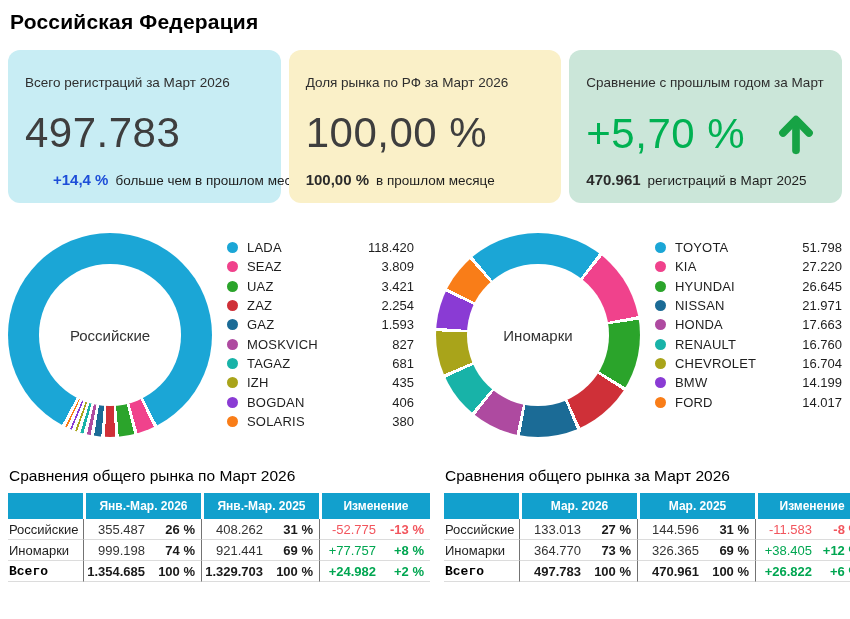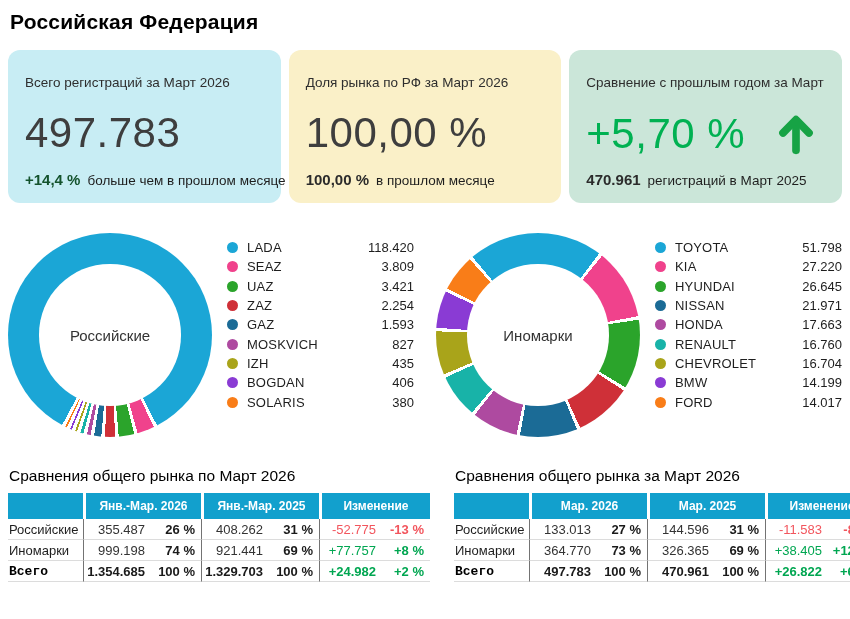--- a/index.html
+++ b/index.html
@@ -34,21 +34,21 @@
   .donut::after { content: ""; position: absolute; inset: 15.4%; background: #fff; border-radius: 50%; }
   .donut-label { position: absolute; inset: 0; display: flex; align-items: center; justify-content: center;
                  font-size: 15px; color: #333; z-index: 2; }
   .legend { list-style: none; flex: 1; margin-left: 15px; margin-top: 5px; }
   .legend li { display: flex; align-items: center; height: 19.3px; font-size: 13px; color: #1e1e1e; }
   .legend .dot { width: 11px; height: 11px; border-radius: 50%; margin-right: 9px; flex: 0 0 auto; }
   .legend .lbl { flex: 1; letter-spacing: .2px; }
   .legend .val { text-align: right; }
 
   
-  .tables { display: flex; gap: 24px; margin-top: 30px; }
+  .tables { display: flex; gap: 14px; margin-top: 30px; }
   .table-block { flex: 1; }
   .table-title { font-size: 15.5px; font-weight: 500; color: #000; margin-bottom: 8px; padding-left: 1px; }
   table { width: 100%; border-collapse: separate; border-spacing: 0; font-size: 13px; table-layout: fixed; }
   col.c-label { width: 75px; } col.c-val { width: 71px; } col.c-pct { width: 47px; }
   col.c-chg { width: 66px; } col.c-chgp { width: 45px; }
   thead th { background: var(--th-bg); color: var(--th-fg); font-weight: 600; font-size: 12px;
              height: 26px; text-align: center; }
   thead th.grp { border-left: 3px solid #fff; }
   tbody th, tbody td { height: 21px; border-bottom: 1px solid #dcdcdc; vertical-align: middle; }
   tbody th { text-align: left; font-weight: 400; color: #1e1e1e; padding-left: 1px; }
@@ -71,21 +71,21 @@
     <h1>Российская Федерация</h1>
   </div>
 
   <div class="cards">
     <div class="card" style="background: rgb(200, 237, 244);">
       <div class="card-title">Всего регистраций за Март 2026</div>
       <div class="card-value-row">
         <div class="card-value" style="color: rgb(62, 62, 62);">497.783</div>
       </div>
       <div class="card-foot">
-        <span class="strong" style="color: #14532d;">+14,4 %</span><span>больше чем в прошлом месяце</span>
+        <span class="strong" style="color: #1d4ed8; margin-left: 28px;">+14,4 %</span><span>больше чем в прошлом месяце</span>
       </div>
     </div>
 
     <div class="card" style="background: rgb(250, 240, 200);">
       <div class="card-title">Доля рынка по РФ за Март 2026</div>
       <div class="card-value-row">
         <div class="card-value" style="color: rgb(62, 62, 62);">100,00 %</div>
       </div>
       <div class="card-foot">
         <span class="strong" style="color: rgb(43, 43, 43);">100,00 %</span><span>в прошлом месяце</span>
@@ -137,20 +137,25 @@
           </li>
           <li>
             <span class="dot" style="background: rgb(27, 107, 150);"></span>
             <span class="lbl">GAZ</span>
             <span class="val">1.593</span>
           </li>
           <li>
             <span class="dot" style="background: rgb(174, 74, 160);"></span>
             <span class="lbl">MOSKVICH</span>
             <span class="val">827</span>
+          </li>
+          <li>
+            <span class="dot" style="background: rgb(24, 179, 168);"></span>
+            <span class="lbl">TAGAZ</span>
+            <span class="val">681</span>
           </li>
           <li>
             <span class="dot" style="background: rgb(169, 164, 26);"></span>
             <span class="lbl">IZH</span>
             <span class="val">435</span>
           </li>
           <li>
             <span class="dot" style="background: rgb(138, 59, 212);"></span>
             <span class="lbl">BOGDAN</span>
             <span class="val">406</span>

